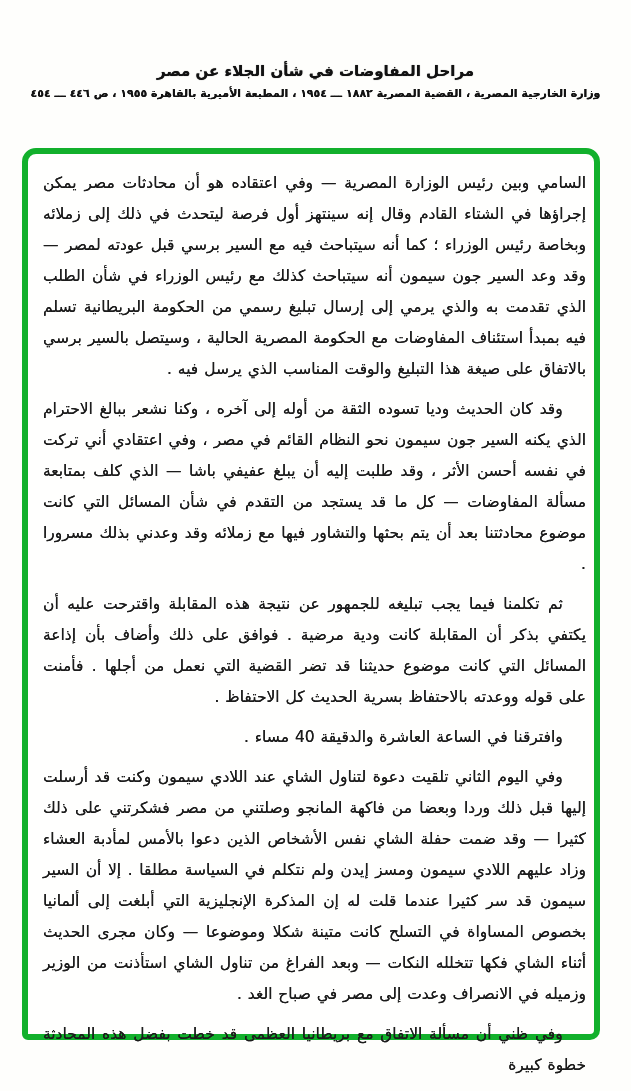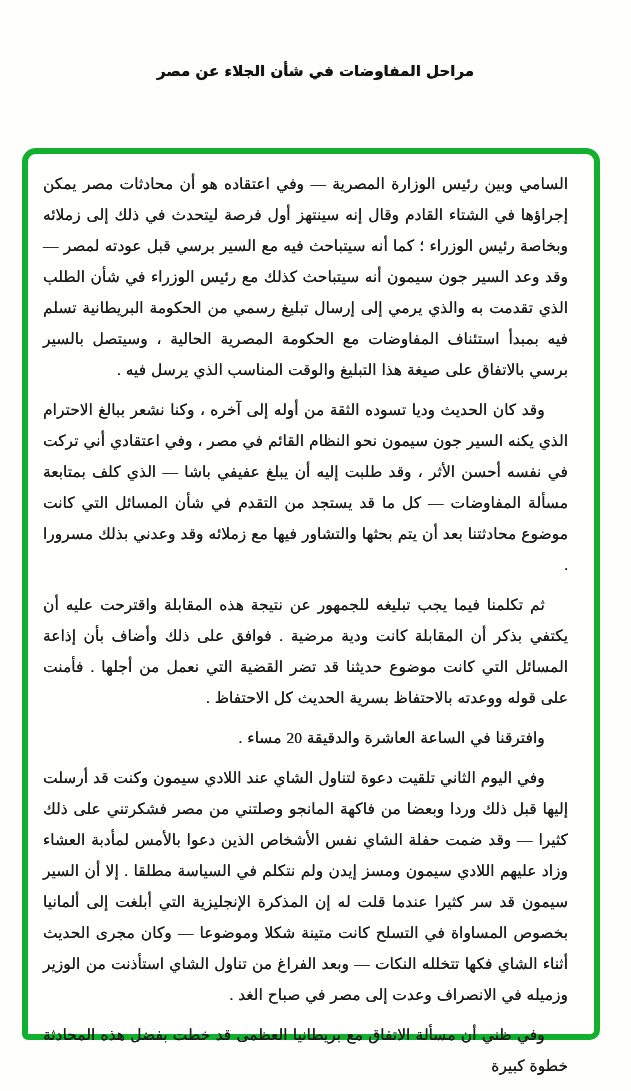--- a/index.html
+++ b/index.html
@@ -51,23 +51,22 @@
   
   .frame {
     position: absolute;
     top: 148px;
     left: 22px;
     width: 578px;
     height: 892px;
     box-sizing: border-box;
     border: 6px solid #12b02c;
     border-radius: 14px 14px 10px 6px;
-    padding: 14px 26px 0 15px;
+    padding: 14px 8px 0 15px;
     background: #fffffe;
-    font-family: Liberation Serif, serif;
   }
   
   .frame p {
     margin: 0 0 9px 0;
     font-size: 15.5px;
     line-height: 31px;
     text-align: justify;
     color: #1c1c1c;
     text-shadow: 0 0 0.6px #1c1c1c;
     word-spacing: 1px;
@@ -79,24 +78,25 @@
     margin-bottom: 0;
   }
 </style>
 </head>
 <body>
 
 <div class="page">
 
   <div class="header">
     <div class="title">مراحل المفاوضات في شأن الجلاء عن مصر</div>
+    <div class="source">وزارة الخارجية المصرية ، القضية المصرية ١٨٨٢ ـــ ١٩٥٤ ، المطبعة الأميرية بالقاهرة ١٩٥٥ ، ص ٤٤٦ ـــ ٤٥٤</div>
   </div>
 
   <div class="frame">
     <p>السامي وبين رئيس الوزارة المصرية — وفي اعتقاده هو أن محادثات مصر يمكن إجراؤها في الشتاء القادم وقال إنه سينتهز أول فرصة ليتحدث في ذلك إلى زملائه وبخاصة رئيس الوزراء ؛ كما أنه سيتباحث فيه مع السير برسي قبل عودته لمصر — وقد وعد السير جون سيمون أنه سيتباحث كذلك مع رئيس الوزراء في شأن الطلب الذي تقدمت به والذي يرمي إلى إرسال تبليغ رسمي من الحكومة البريطانية تسلم فيه بمبدأ استئناف المفاوضات مع الحكومة المصرية الحالية ، وسيتصل بالسير برسي بالاتفاق على صيغة هذا التبليغ والوقت المناسب الذي يرسل فيه .</p>
     <p class="indent">وقد كان الحديث وديا تسوده الثقة من أوله إلى آخره ، وكنا نشعر ببالغ الاحترام الذي يكنه السير جون سيمون نحو النظام القائم في مصر ، وفي اعتقادي أني تركت في نفسه أحسن الأثر ، وقد طلبت إليه أن يبلغ عفيفي باشا — الذي كلف بمتابعة مسألة المفاوضات — كل ما قد يستجد من التقدم في شأن المسائل التي كانت موضوع محادثتنا بعد أن يتم بحثها والتشاور فيها مع زملائه وقد وعدني بذلك مسرورا .</p>
     <p class="indent">ثم تكلمنا فيما يجب تبليغه للجمهور عن نتيجة هذه المقابلة واقترحت عليه أن يكتفي بذكر أن المقابلة كانت ودية مرضية . فوافق على ذلك وأضاف بأن إذاعة المسائل التي كانت موضوع حديثنا قد تضر القضية التي نعمل من أجلها . فأمنت على قوله ووعدته بالاحتفاظ بسرية الحديث كل الاحتفاظ .</p>
-    <p class="indent">وافترقنا في الساعة العاشرة والدقيقة 20 مساء .</p>
+    <p class="indent">وافترقنا في الساعة العاشرة والدقيقة 40 مساء .</p>
     <p class="indent">وفي اليوم الثاني تلقيت دعوة لتناول الشاي عند اللادي سيمون وكنت قد أرسلت إليها قبل ذلك وردا وبعضا من فاكهة المانجو وصلتني من مصر فشكرتني على ذلك كثيرا — وقد ضمت حفلة الشاي نفس الأشخاص الذين دعوا بالأمس لمأدبة العشاء وزاد عليهم اللادي سيمون ومسز إيدن ولم نتكلم في السياسة مطلقا . إلا أن السير سيمون قد سر كثيرا عندما قلت له إن المذكرة الإنجليزية التي أبلغت إلى ألمانيا بخصوص المساواة في التسلح كانت متينة شكلا وموضوعا — وكان مجرى الحديث أثناء الشاي فكها تتخلله النكات — وبعد الفراغ من تناول الشاي استأذنت من الوزير وزميله في الانصراف وعدت إلى مصر في صباح الغد .</p>
     <p class="indent last">وفي ظني أن مسألة الاتفاق مع بريطانيا العظمى قد خطت بفضل هذه المحادثة خطوة كبيرة</p>
   </div>
 
 </div>
 
 </body></html>

